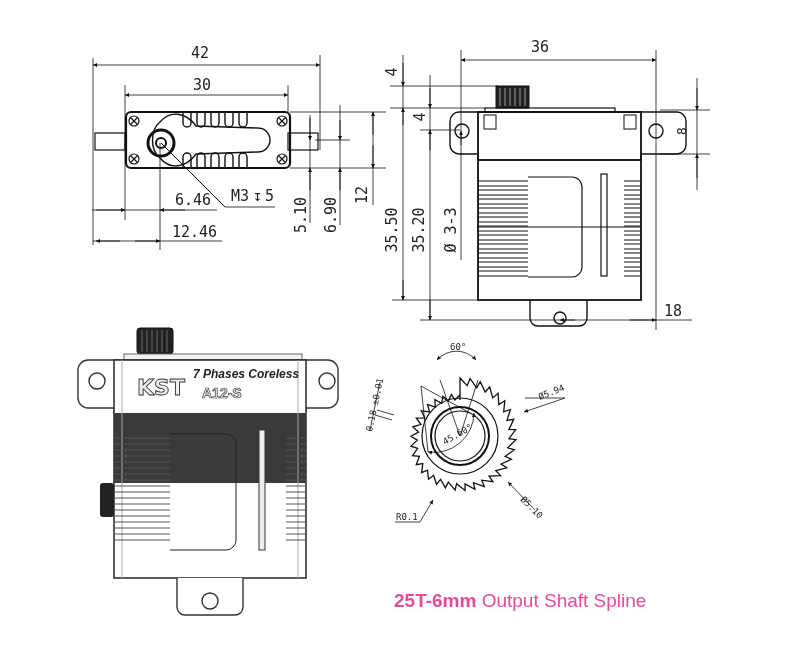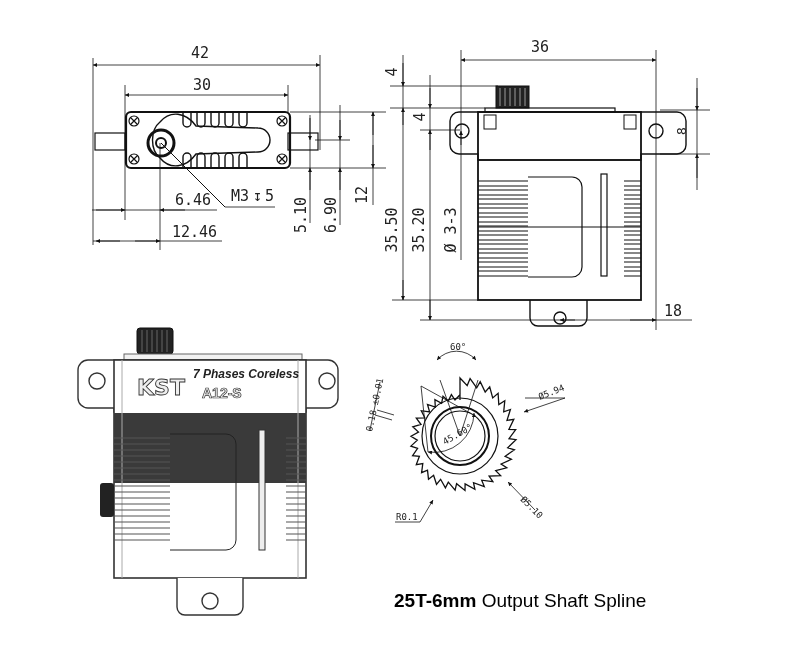--- a/index.html
+++ b/index.html
@@ -1,19 +1,19 @@
 <!DOCTYPE html>
 <html><head>
 <meta charset="utf-8">
 <style>
   html, body { margin: 0; padding: 0; background: #ffffff; }
   body { width: 788px; height: 659px; position: relative; overflow: hidden; font-family: "Liberation Sans", sans-serif; }
   #drawing { position: absolute; left: 0; top: 0; }
   .dim { font-family: "DejaVu Sans Mono", monospace; fill: #222; }
-  .caption { position: absolute; left: 394px; top: 590px; font-family: "Liberation Sans", sans-serif; font-size: 19px; color: #000000; white-space: nowrap; }
+  .caption { position: absolute; left: 394px; top: 590px; font-family: "Liberation Sans", sans-serif; font-size: 19px; color: #ec4899; white-space: nowrap; }
   .caption b { font-weight: bold; }
 </style>
 </head>
 <body>
 
 <svg id="drawing" width="788" height="659" viewBox="0 0 788 659" xmlns="http://www.w3.org/2000/svg">
   <defs>
     <marker id="ar" viewBox="0 0 10 10" refX="10" refY="5" markerWidth="9" markerHeight="5" orient="auto-start-reverse">
       <path d="M0,0 L10,5 L0,10 z" fill="#111"></path>
     </marker>

